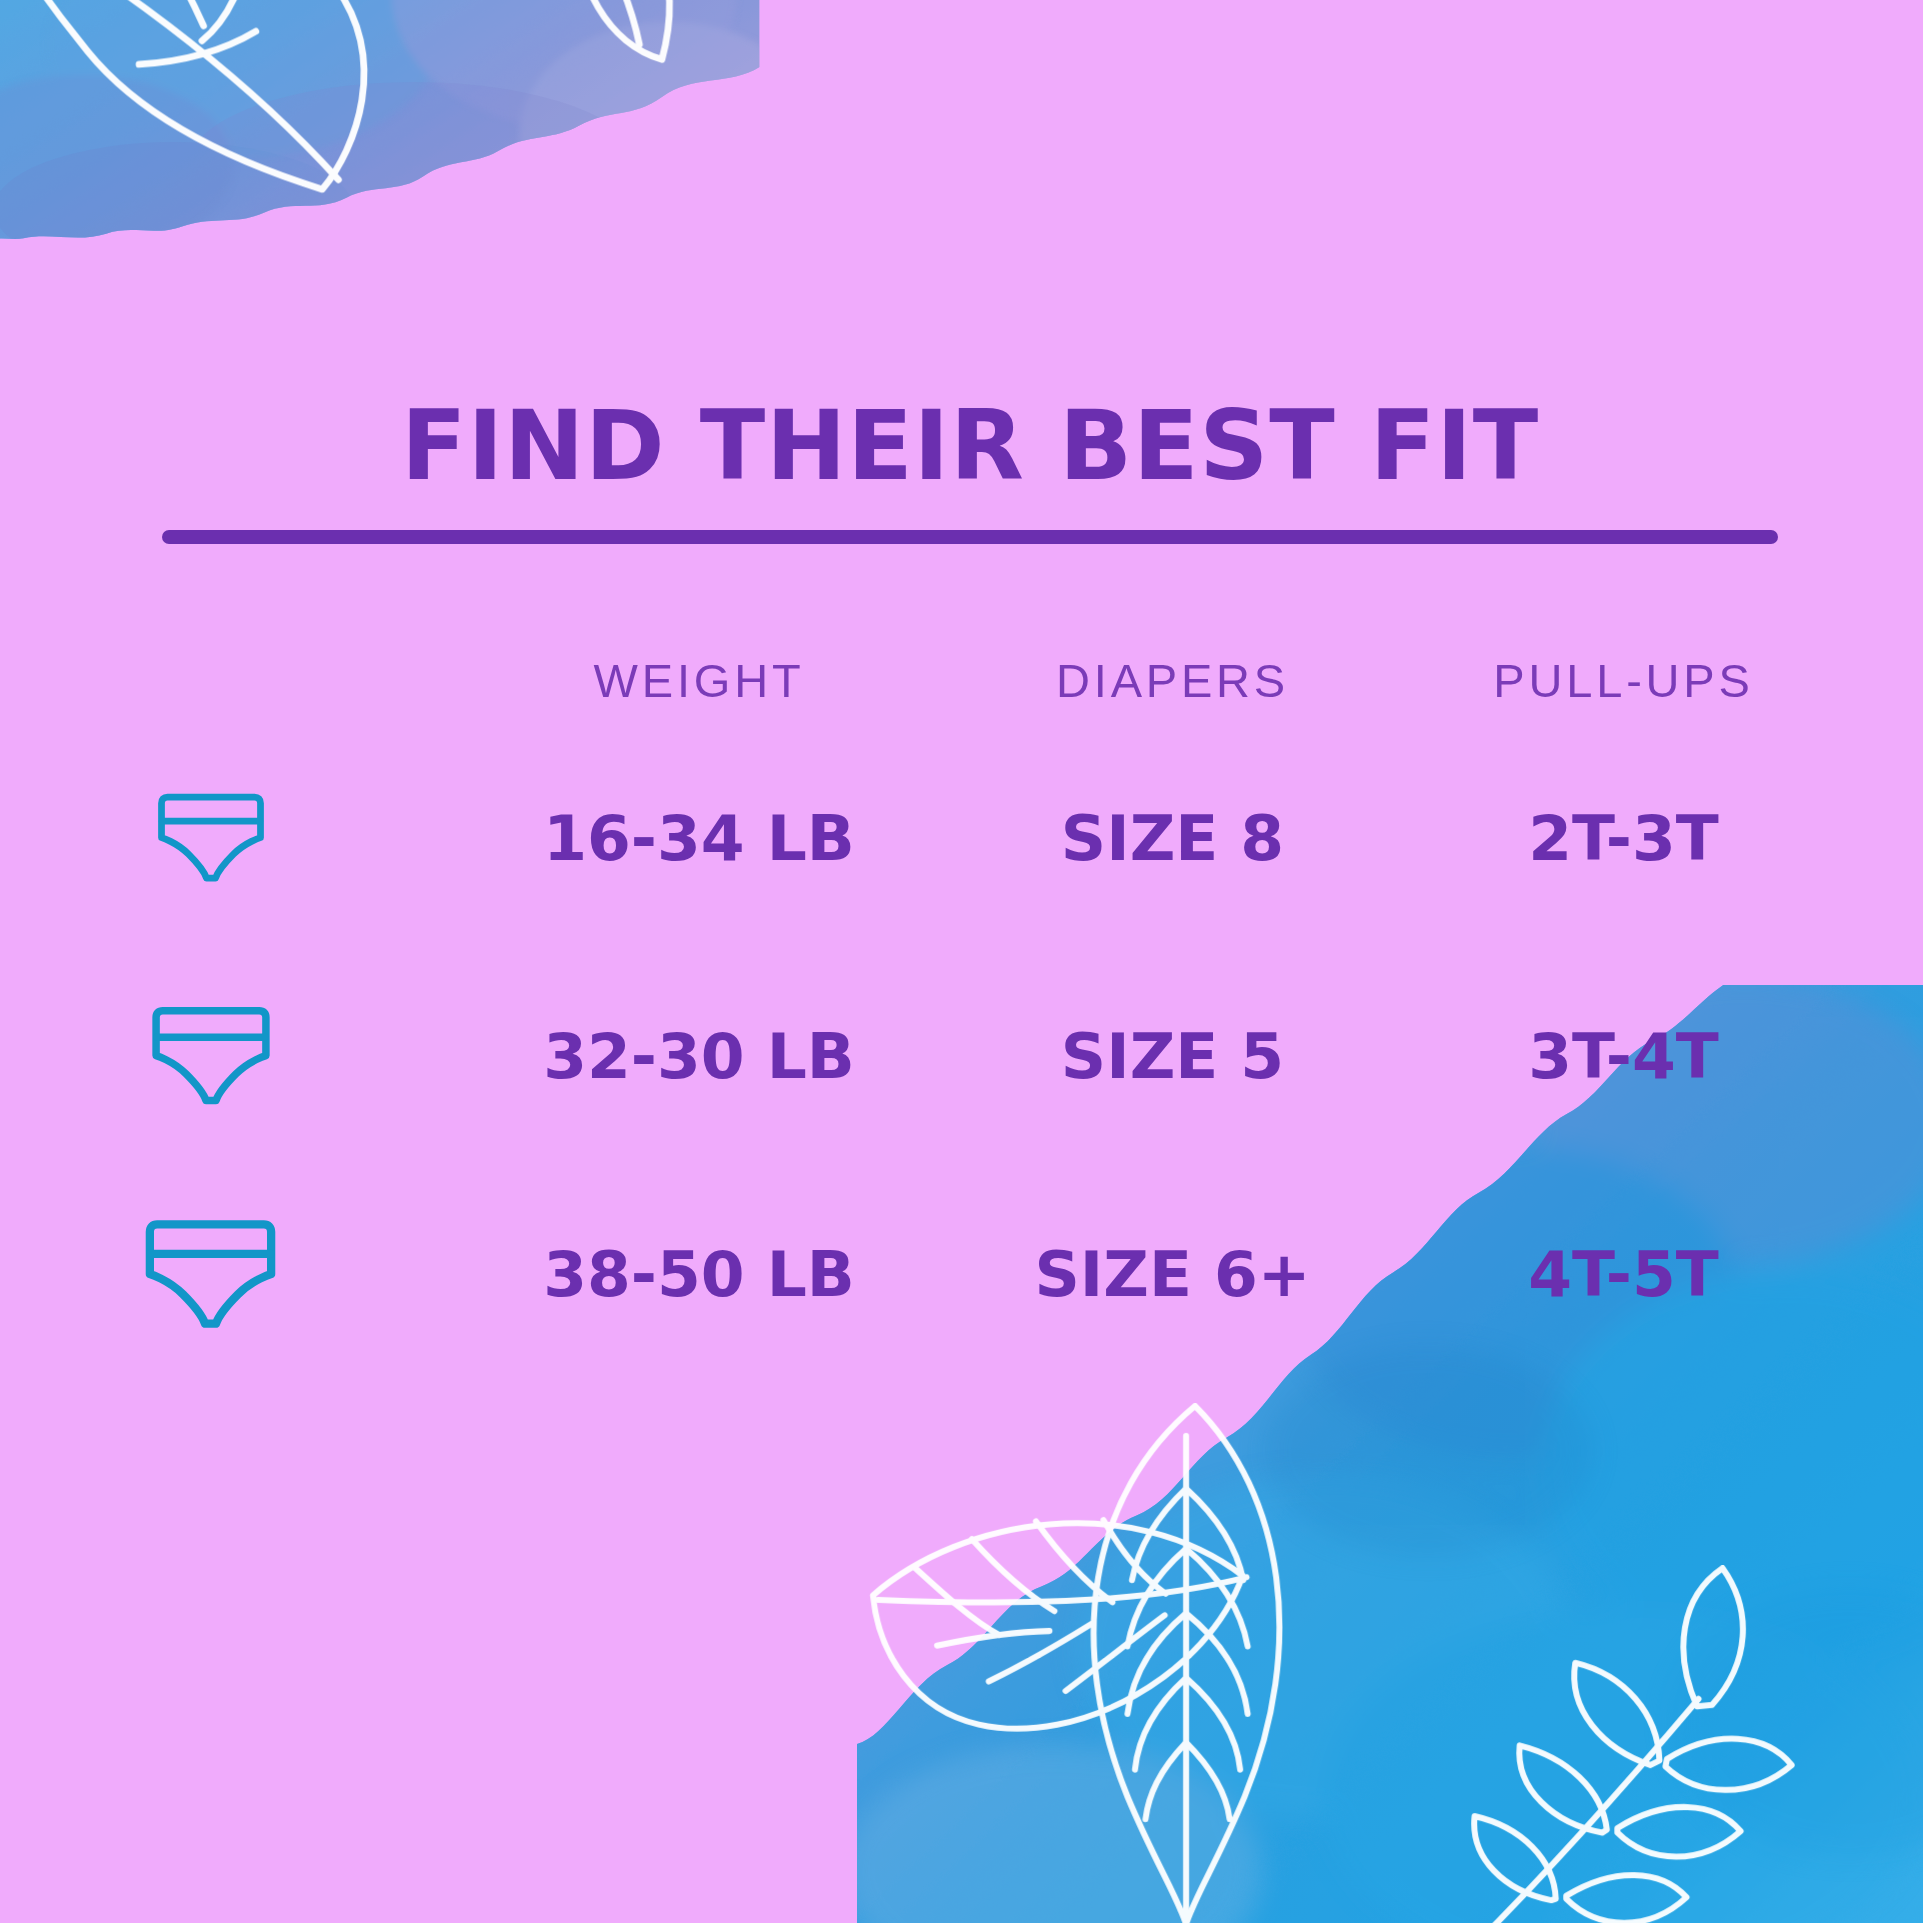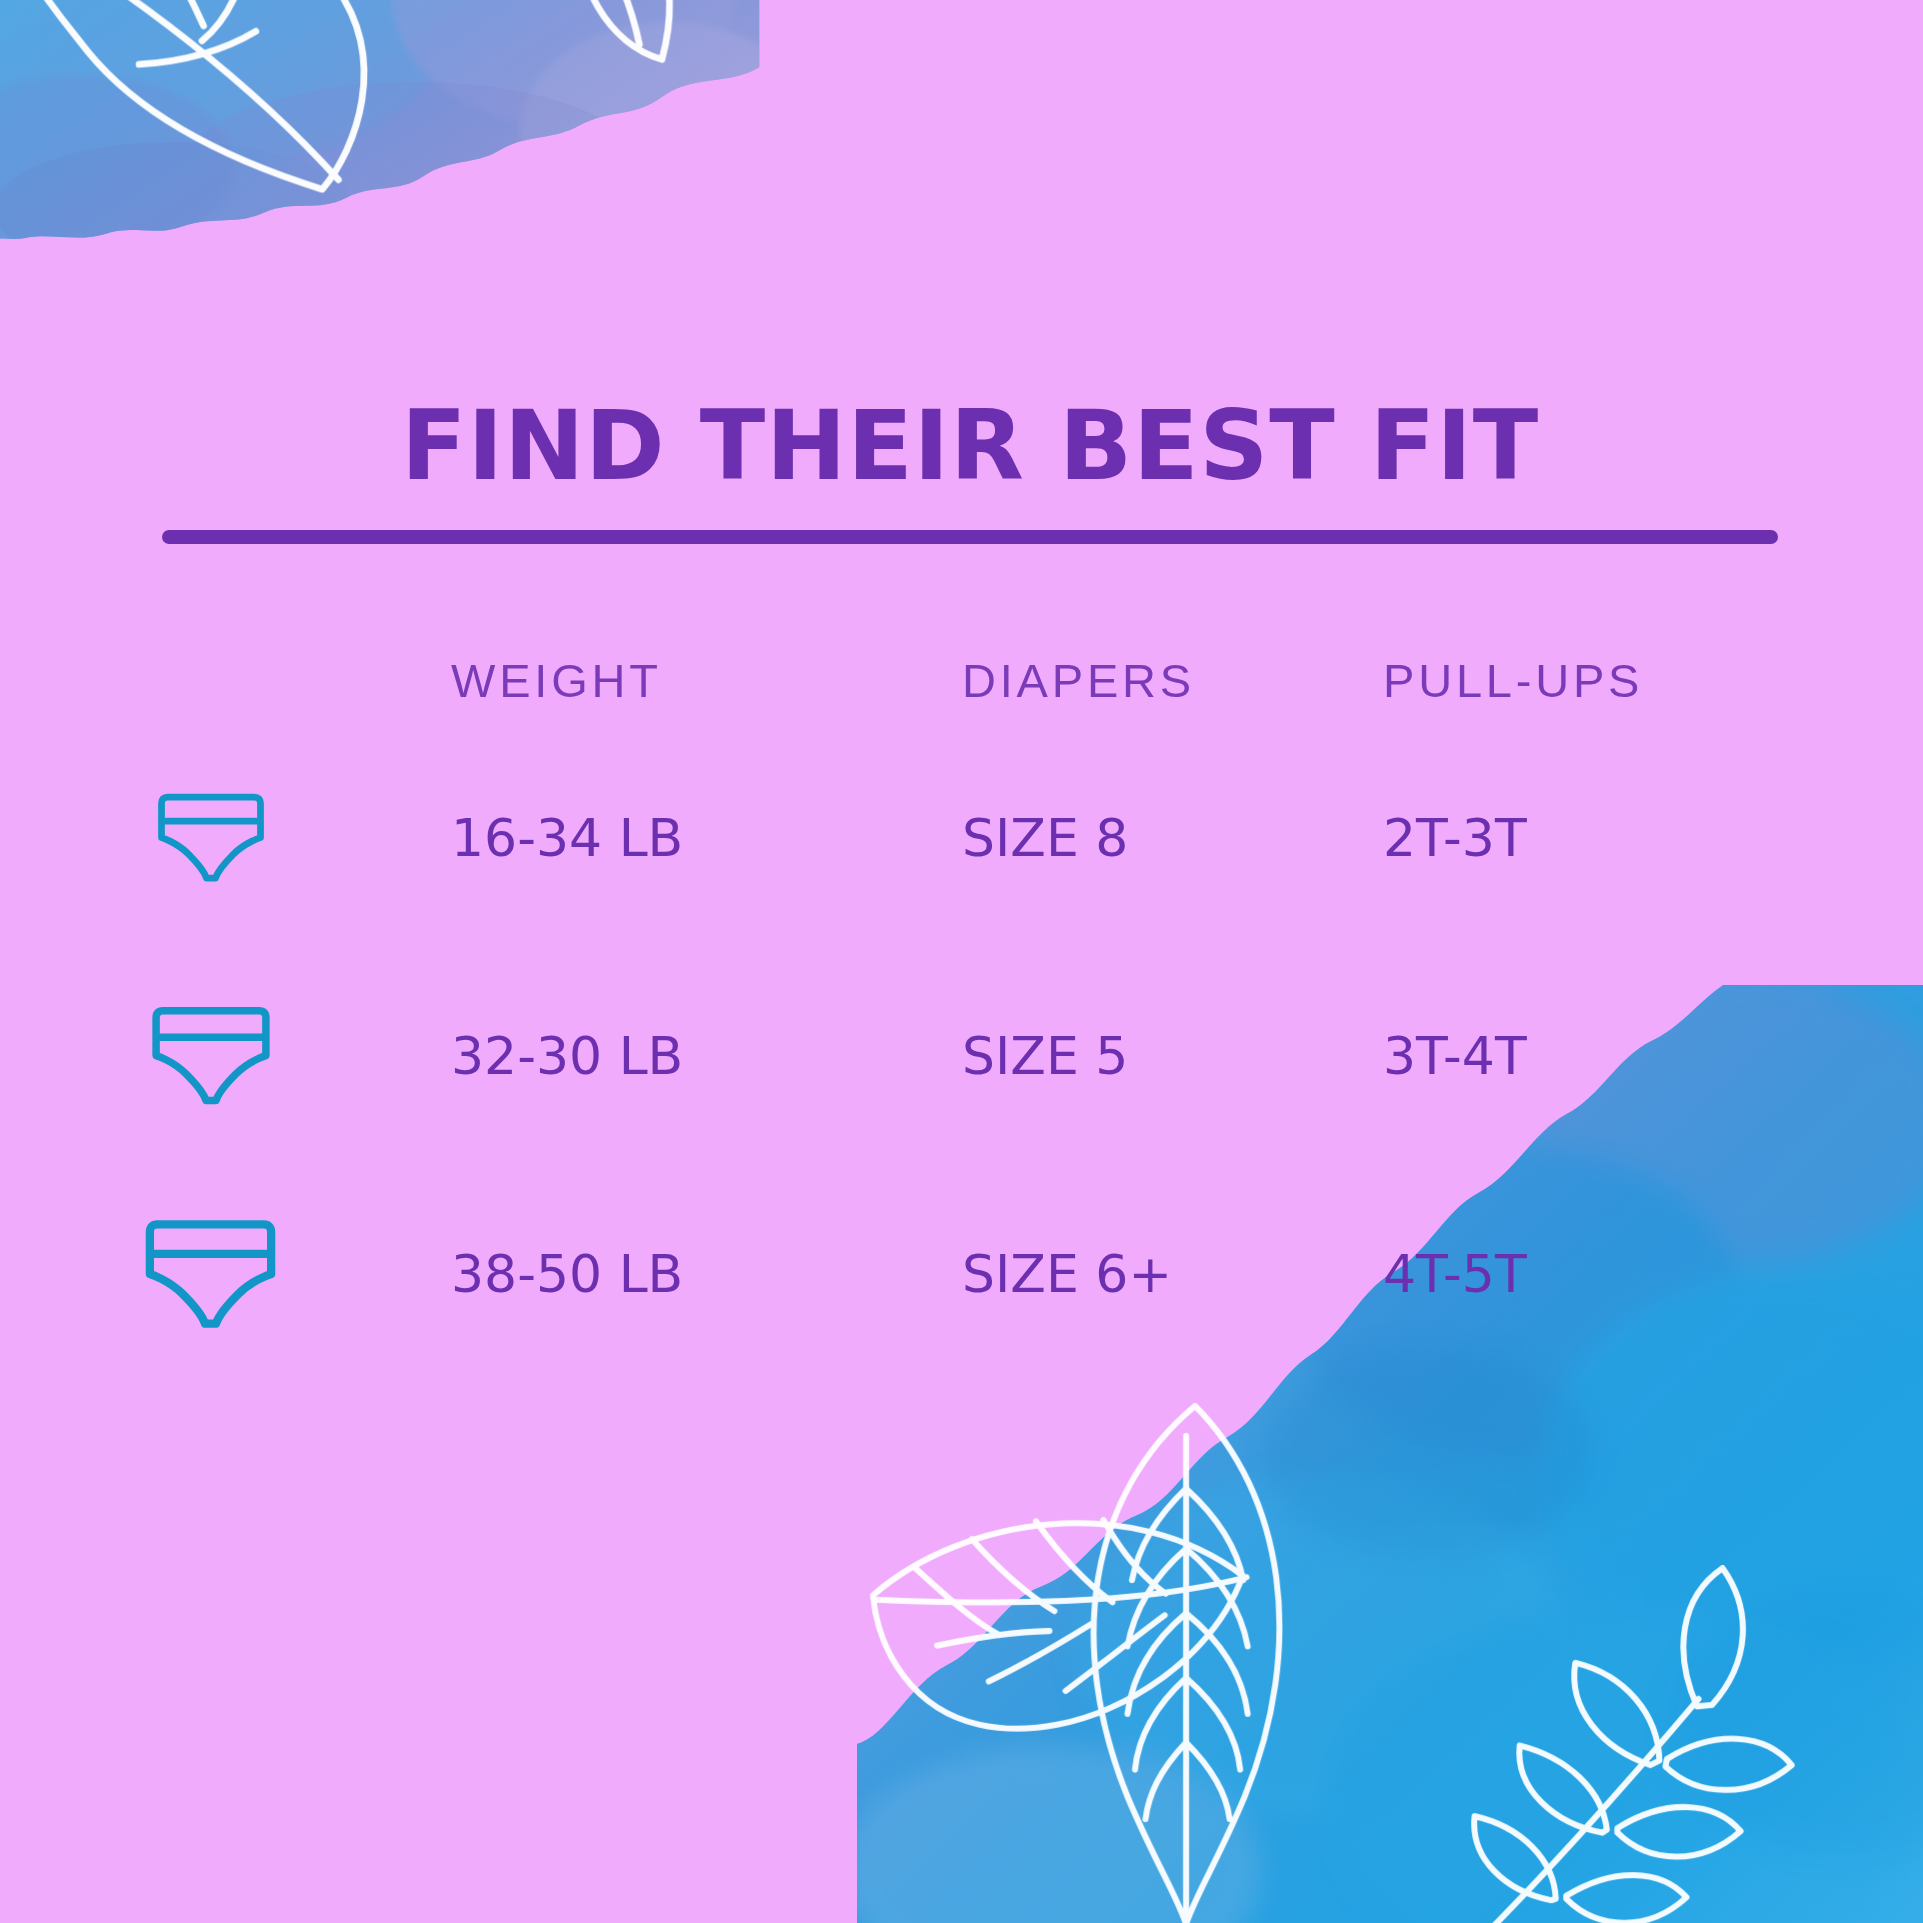--- a/index.html
+++ b/index.html
@@ -47,20 +47,21 @@
   
   #fit-table {
     position: absolute;
     left: 0px; top: 631px;
     width: 1924px;
   }
   .table-row {
     display: flex;
     align-items: center;
     width: 1924px;
+    text-align: center;
   }
   .col-icon   { width: 421px; display: flex; justify-content: center; align-items: center; }
   .col-weight { width: 526px; }
   .col-diaper { width: 436px; }
   .col-pull   { width: 481px; }
 
   
   #header-row { height: 98px; }
   .col-head {
     font-family: "Liberation Sans", sans-serif;
@@ -71,22 +72,22 @@
     white-space: nowrap;
   }
   #header-row .col-weight .col-head { padding-left: 30px; }
   #header-row .col-diaper .col-head { padding-left: 15px; }
   #header-row .col-pull   .col-head { padding-left: 0px; }
 
   
   .data-row { height: 218px; }
   .cell-val {
     font-family: "DejaVu Sans", sans-serif;
-    font-size: 52px;
-    font-weight: 400;
+    font-size: 63px;
+    font-weight: 700;
     letter-spacing: 0px;
     color: #6B2FAF;
     white-space: nowrap;
   }
   .data-row .col-weight .cell-val { padding-left: 30px; }
   .data-row .col-diaper .cell-val { padding-left: 15px; }
   .data-row .col-pull   .cell-val { padding-left: 0px; }
 
   .brief-icon { display: block; }
   #row-0 .brief-icon { width: 120px; height: 94px; }

